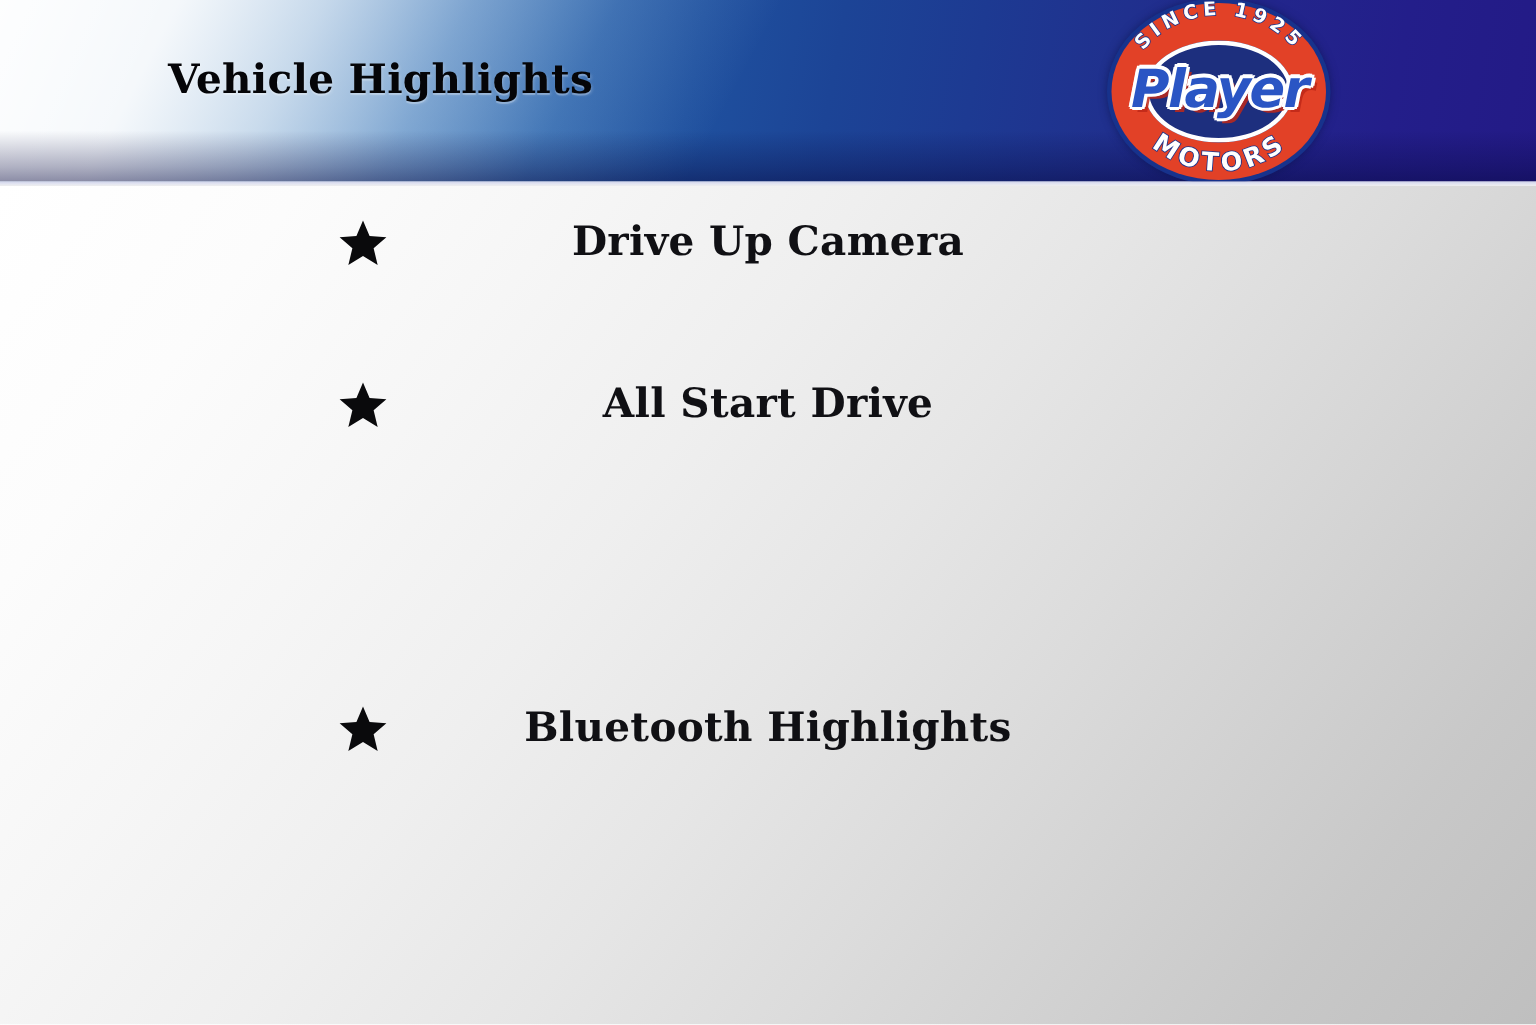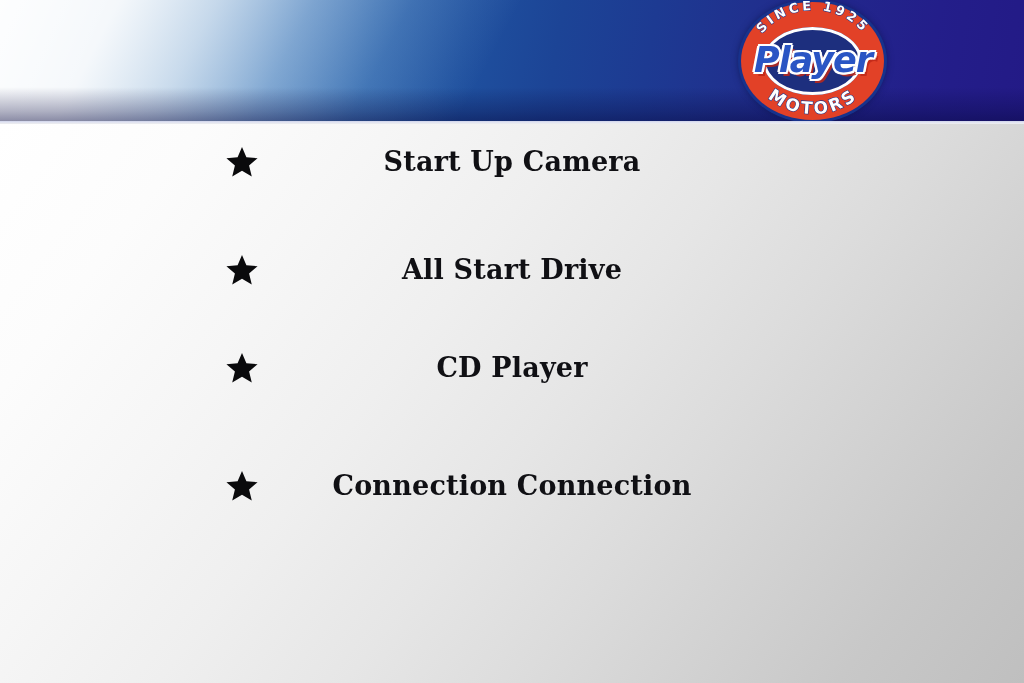--- a/index.html
+++ b/index.html
@@ -222,20 +222,21 @@
     color: #101014;
     white-space: nowrap;
   }
 </style>
 </head>
 <body>
 
 <div class="slide">
 
   <div class="banner">
+    <div class="banner-title">Vehicle Highlights</div>
 
     <div class="logo">
       <div class="logo-disc"></div>
       <div class="logo-disc-inner"></div>
 
       <svg class="logo-arc-top" viewBox="0 0 172 120">
         <defs>
           <path id="arcTop" d="M 25 62 A 61 53 0 0 1 147 62" fill="none"></path>
         </defs>
         <text text-anchor="middle">
@@ -256,36 +257,30 @@
     </div>
   </div>
   <div class="banner-underline"></div>
 
   <div class="body-area">
     <div class="highlights" id="highlights-list">
         <div class="highlight-row" style="top: 12px;">
           <svg class="row-star" viewBox="0 0 24 24" aria-hidden="true">
             <polygon fill="#0a0a0c" points="12,1.4 15.1,8.7 23,9.3 17,14.5 18.9,22.3 12,18.1 5.1,22.3 7,14.5 1,9.3 8.9,8.7"></polygon>
           </svg>
-          <div class="row-label">Start Up Camera</div>
+          <div class="row-label">Drive Up Camera</div>
         </div>
         <div class="highlight-row" style="top: 120px;">
           <svg class="row-star" viewBox="0 0 24 24" aria-hidden="true">
             <polygon fill="#0a0a0c" points="12,1.4 15.1,8.7 23,9.3 17,14.5 18.9,22.3 12,18.1 5.1,22.3 7,14.5 1,9.3 8.9,8.7"></polygon>
           </svg>
           <div class="row-label">All Start Drive</div>
         </div>
-        <div class="highlight-row" style="top: 218px;">
-          <svg class="row-star" viewBox="0 0 24 24" aria-hidden="true">
-            <polygon fill="#0a0a0c" points="12,1.4 15.1,8.7 23,9.3 17,14.5 18.9,22.3 12,18.1 5.1,22.3 7,14.5 1,9.3 8.9,8.7"></polygon>
-          </svg>
-          <div class="row-label">CD Player</div>
-        </div>
         <div class="highlight-row" style="top: 336px;">
           <svg class="row-star" viewBox="0 0 24 24" aria-hidden="true">
             <polygon fill="#0a0a0c" points="12,1.4 15.1,8.7 23,9.3 17,14.5 18.9,22.3 12,18.1 5.1,22.3 7,14.5 1,9.3 8.9,8.7"></polygon>
           </svg>
-          <div class="row-label">Connection Connection</div>
+          <div class="row-label">Bluetooth Highlights</div>
         </div>
       </div>
   </div>
 
 </div>
 
 </body></html>

